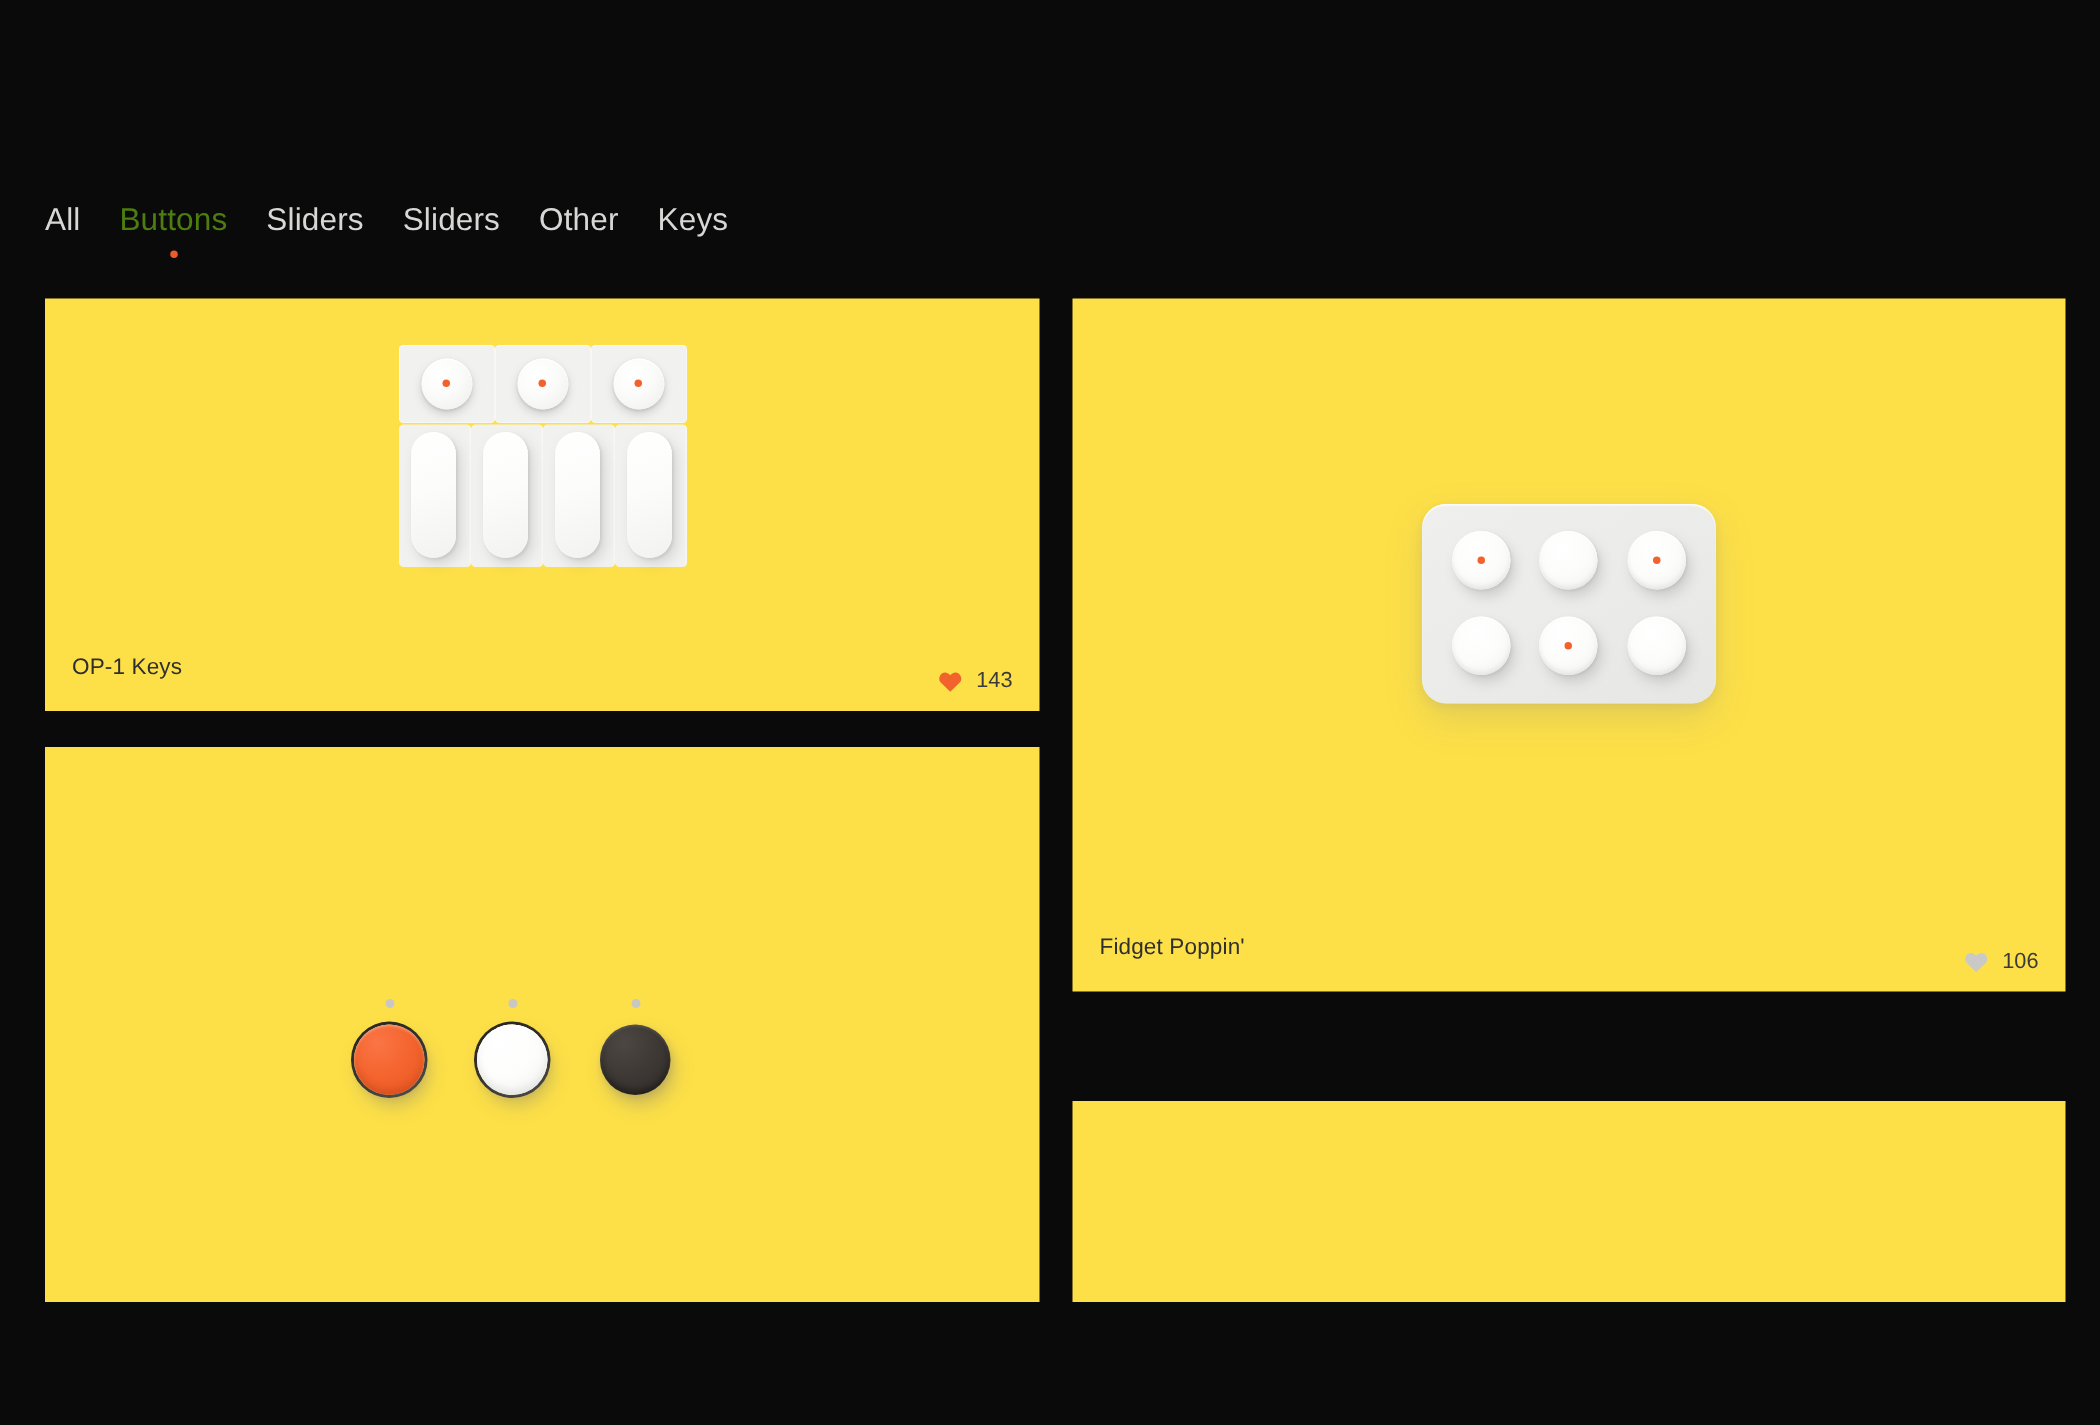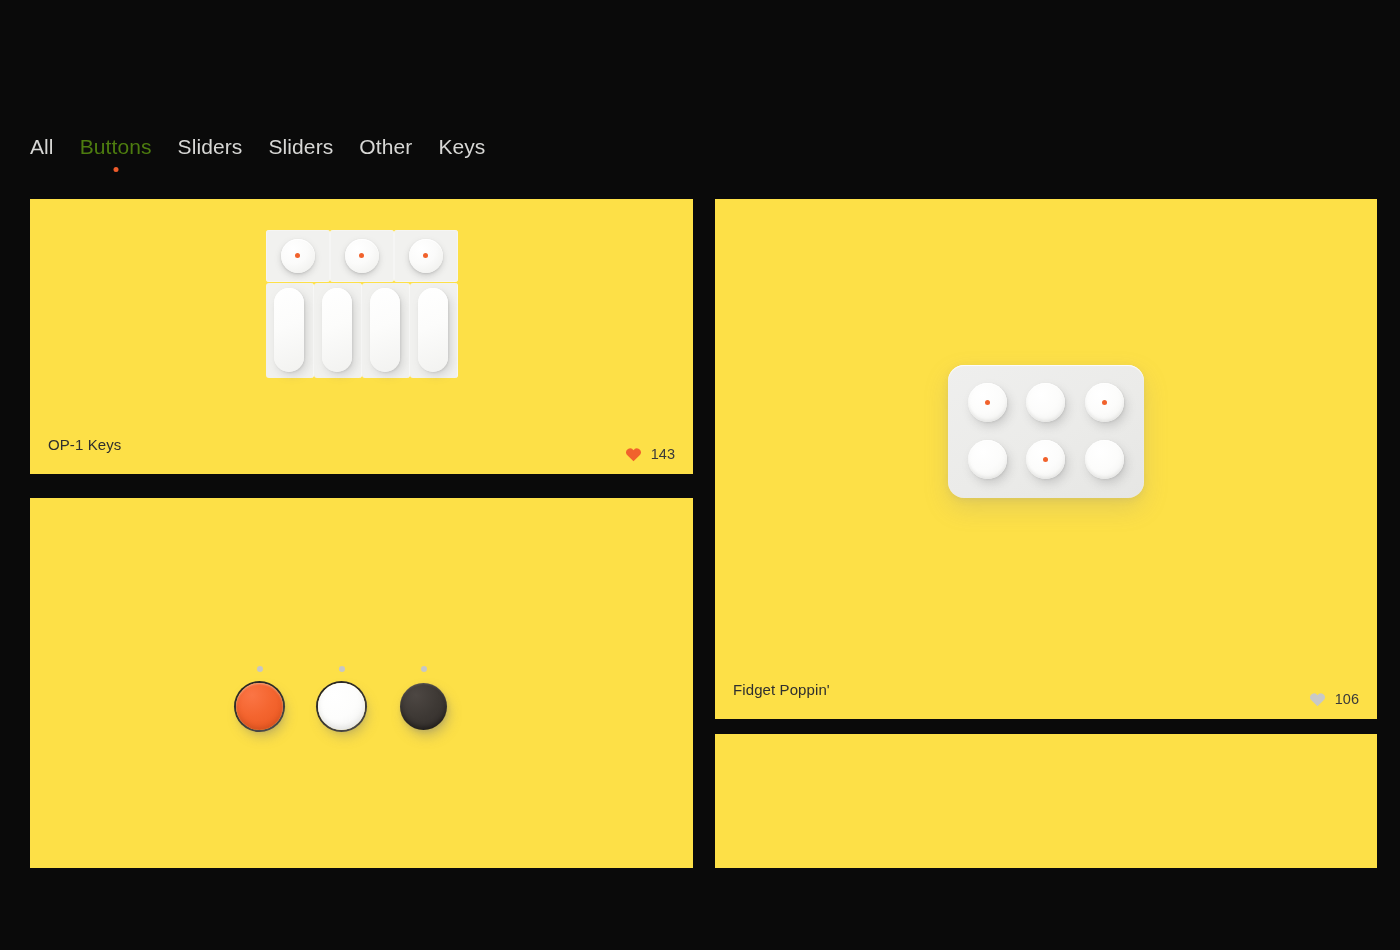--- a/index.html
+++ b/index.html
@@ -80,21 +80,21 @@
     color: #2f2f2f;
     letter-spacing: 0.1px;
   }
   .likes { display: flex; align-items: center; gap: 9px; cursor: pointer; margin-top: 20px; }
   .likes-count { font-size: 14.5px; color: #3a3a3a; }
   .heart { width: 17px; height: 16px; display: block; }
 
   
   #card-op1     { left: 30px;  top: 199px; width: 663px; height: 275px; }
   #card-knobs   { left: 30px;  top: 498px; width: 663px; height: 370px; }
-  #card-fidget  { left: 715px; top: 199px; width: 662px; height: 520px; }
+  #card-fidget  { left: 715px; top: 199px; width: 662px; height: 462px; }
   #card-empty   { left: 715px; top: 734px; width: 662px; height: 134px; }
 
   
   .op1 {
     position: relative;
     display: grid;
     grid-template-columns: repeat(3, 1fr);
     grid-template-rows: 52px 96px;
     width: 192px;
     margin-top: -10px;

